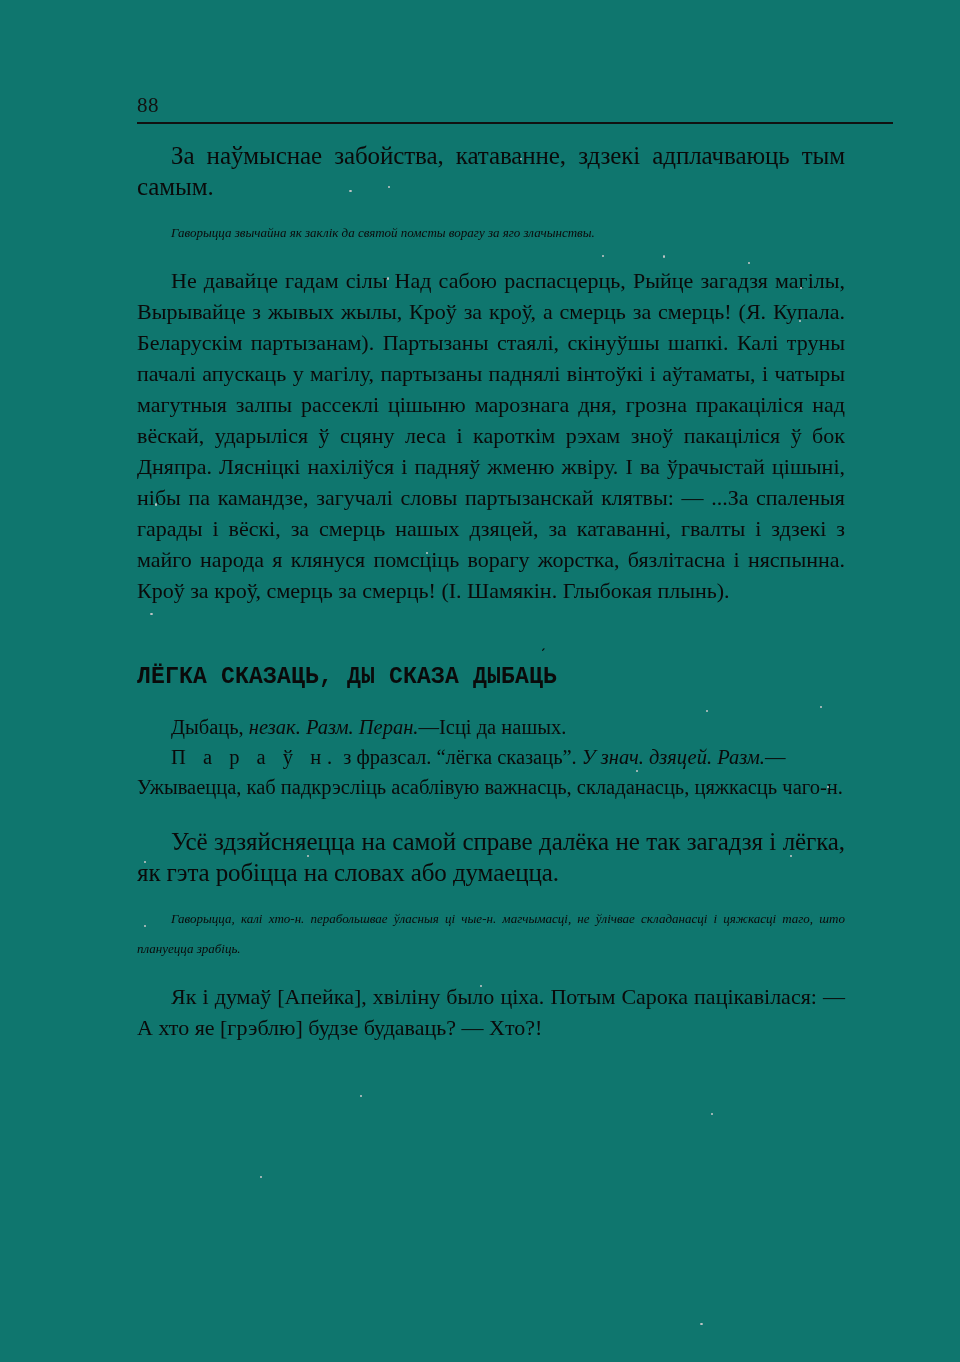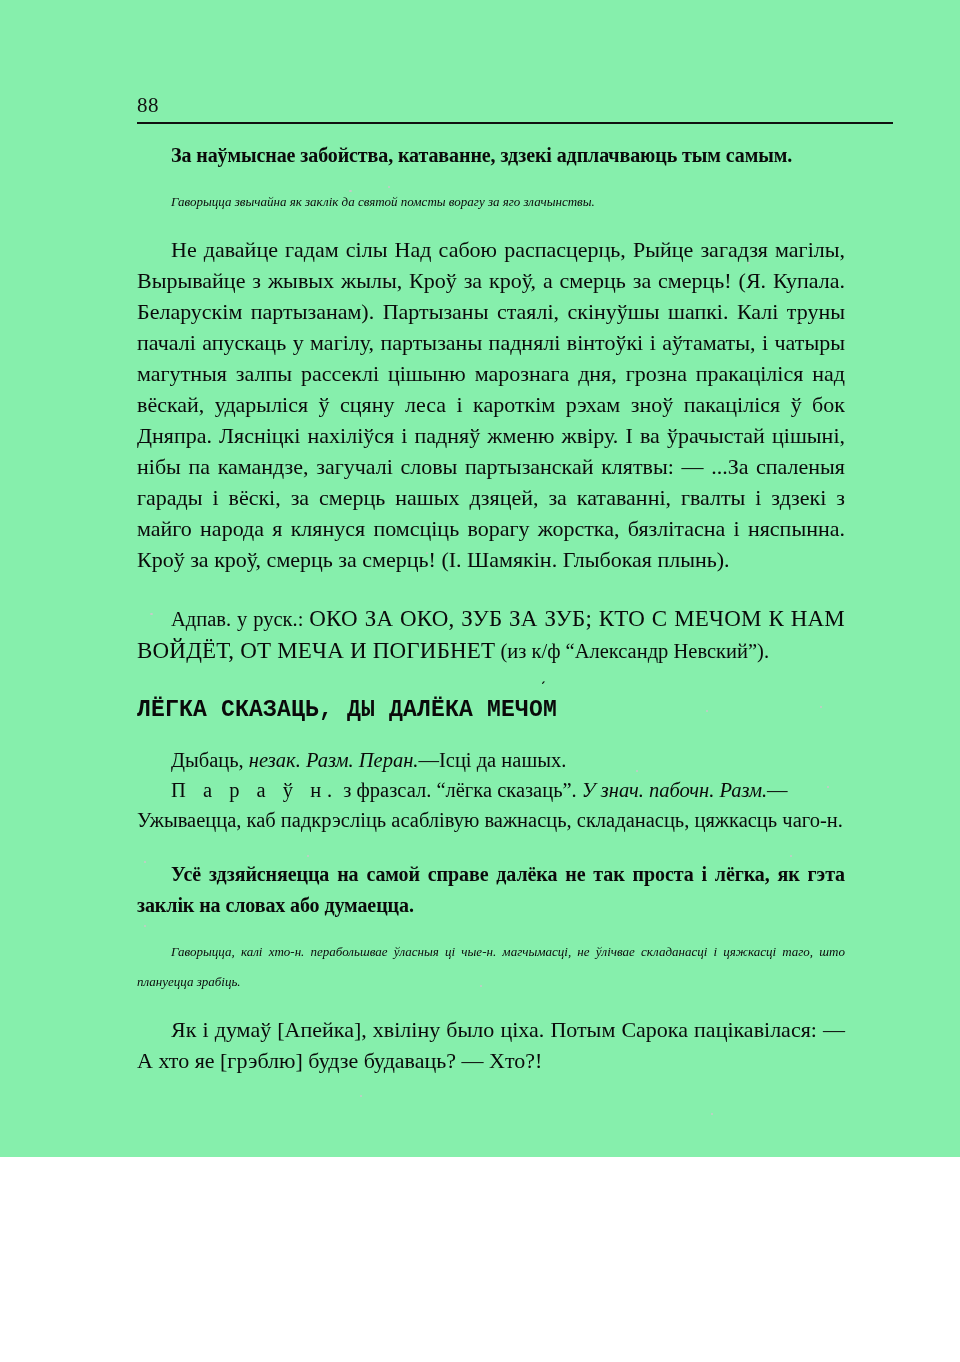--- a/index.html
+++ b/index.html
@@ -3,22 +3,22 @@
 <meta charset="utf-8">
 <style>
   html, body {
     margin: 0;
     padding: 0;
     background: #ffffff;
   }
   .page {
     position: relative;
     width: 960px;
-    height: 1157px;
-    background: #86efac;
+    height: 1362px;
+    background: #0f766e;
     overflow: hidden;
     font-family: "Liberation Serif", "DejaVu Serif", serif;
     color: #0a0a0a;
   }
 
   
   .running-head {
     position: absolute;
     left: 137px;
     top: 93px;
@@ -54,22 +54,22 @@
     text-justify: inter-word;
     font-size: 20.5px;
     line-height: 30.5px;
     hyphens: manual;
   }
 
   .indent { text-indent: 34px; }
 
   
   .lead {
-    font-weight: bold;
-    font-size: 20px;
+    font-weight: normal;
+    font-size: 25px;
     line-height: 31px;
     letter-spacing: -0.1px;
   }
 
   
   .gloss {
     font-style: italic;
     font-size: 13px;
     line-height: 30.5px;
   }
@@ -137,35 +137,34 @@
     <div class="sp-16"></div>
 
     <p class="gloss indent">Гаворыцца звычайна як заклік да святой помсты ворагу за яго злачынствы.</p>
 
     <div class="sp-16"></div>
 
     <p class="body indent">Не давайце гадам сілы Над сабою распасцерць, Рыйце загадзя магілы, Вырывайце з жывых жылы, Кроў за кроў, а смерць за смерць! (Я. Купала. Беларускім партызанам). Партызаны стаялі, скінуўшы шапкі. Калі труны пачалі апускаць у магілу, партызаны паднялі вінтоўкі і аўтаматы, і чатыры магутныя залпы рассеклі цішыню марознага дня, грозна пракаціліся над вёскай, ударыліся ў сцяну леса і кароткім рэхам зноў пакаціліся ў бок Дняпра. Лясніцкі нахіліўся і падняў жменю жвіру. І ва ўрачыстай цішыні, нібы па камандзе, загучалі словы партызанскай клятвы: — ...За спаленыя гарады і вёскі, за смерць нашых дзяцей, за катаванні, гвалты і здзекі з майго народа я клянуся помсціць ворагу жорстка, бязлітасна і няспынна. Кроў за кроў, смерць за смерць! (І. Шамякін. Глыбокая плынь).</p>
 
     <div class="sp-28"></div>
 
-    <p class="equiv indent"><span>Адпав. у руск.:</span> <span class="caps">ОКО ЗА ОКО, ЗУБ ЗА ЗУБ; КТО С МЕЧОМ К НАМ ВОЙДЁТ, ОТ МЕЧА И ПОГИБНЕТ</span> <span>(из к/ф “Александр Невский”).</span></p>
 
     <div class="sp-28"></div>
 
-    <p class="headword"><span>ЛЁГКА СКАЗА</span><span class="accent-wrap"><span class="accent">́</span><span>ЦЬ, ДЫ ДАЛЁКА МЕЧОМ</span></span></p>
+    <p class="headword"><span>ЛЁГКА СКАЗА</span><span class="accent-wrap"><span class="accent">́</span><span>ЦЬ, ДЫ СКАЗА ДЫБАЦЬ</span></span></p>
 
     <div class="sp-20"></div>
 
     <p class="defn indent"><span>Дыбаць,</span> <em class="it">незак. Разм. Перан.</em><span>—Ісці да нашых.</span></p>
 
-    <p class="defn indent"><span class="spaced">П а р а ў н.</span> <span>з фразсал. “лёгка сказаць”.</span> <em class="it">У знач. пабочн. Разм.</em><span>— Ужываецца, каб падкрэсліць асаблівую важнасць, складанасць, цяжкасць чаго-н.</span></p>
+    <p class="defn indent"><span class="spaced">П а р а ў н.</span> <span>з фразсал. “лёгка сказаць”.</span> <em class="it">У знач. дзяцей. Разм.</em><span>— Ужываецца, каб падкрэсліць асаблівую важнасць, складанасць, цяжкасць чаго-н.</span></p>
 
     <div class="sp-24"></div>
 
-    <p class="lead indent">Усё здзяйсняецца на самой справе далёка не так проста і лёгка, як гэта заклік на словах або думаецца.</p>
+    <p class="lead indent">Усё здзяйсняецца на самой справе далёка не так загадзя і лёгка, як гэта робіцца на словах або думаецца.</p>
 
     <div class="sp-16"></div>
 
     <p class="gloss indent">Гаворыцца, калі хто-н. перабольшвае ўласныя ці чые-н. магчымасці, не ўлічвае складанасці і цяжкасці таго, што плануецца зрабіць.</p>
 
     <div class="sp-16"></div>
 
     <p class="body indent">Як і думаў [Апейка], хвіліну было ціха. Потым Сарока пацікавілася: — А хто яе [грэблю] будзе будаваць? — Хто?!</p>
 
   </div>

